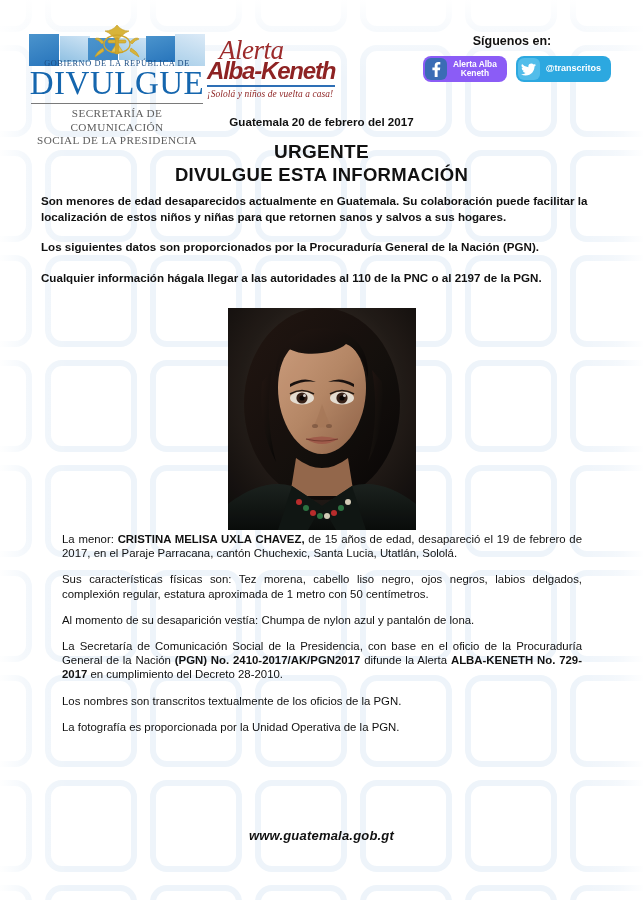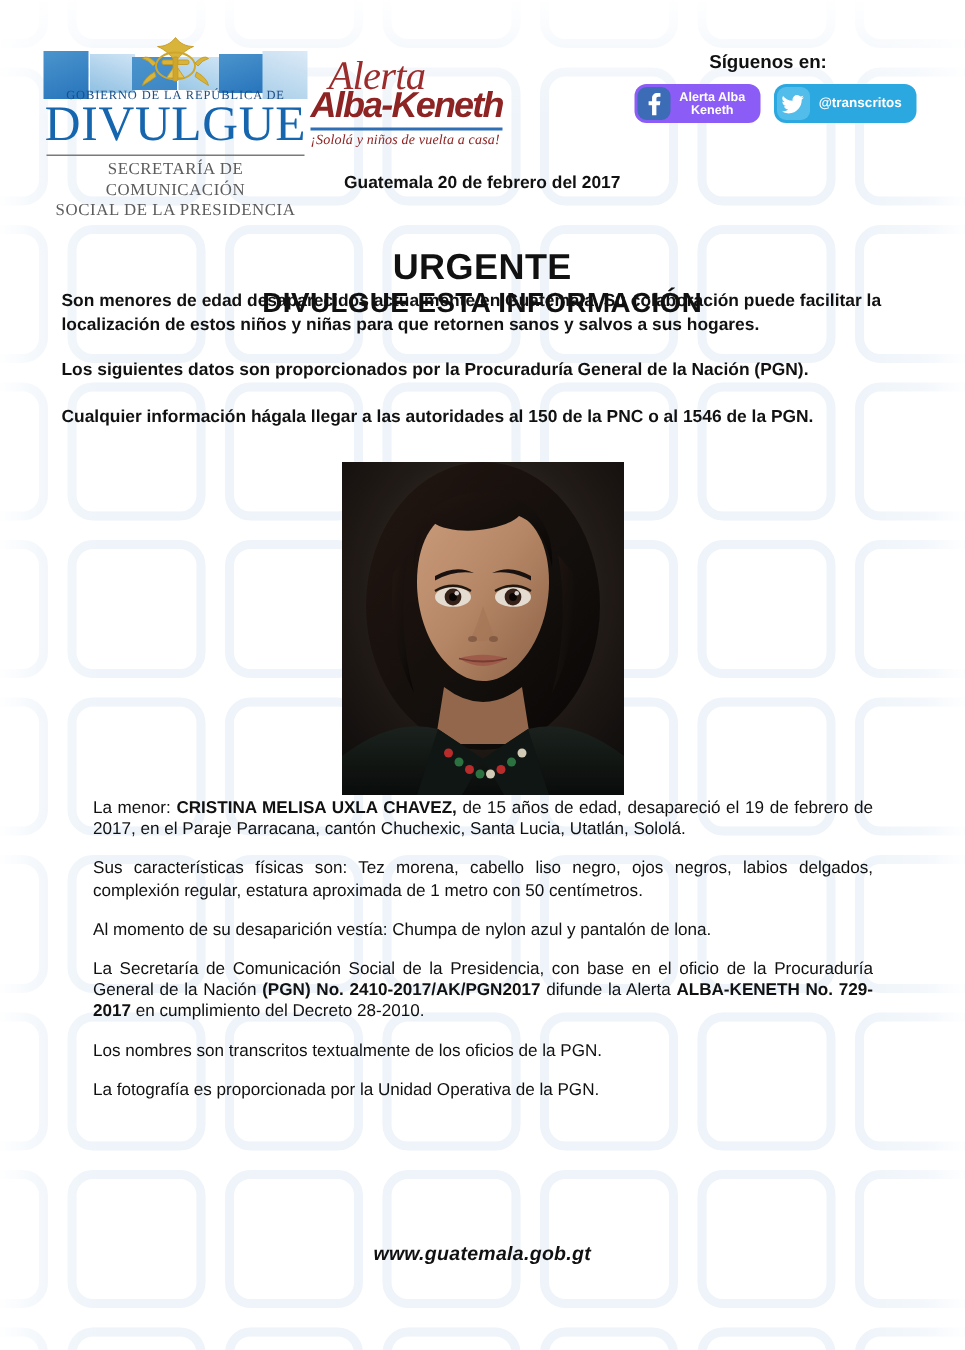--- a/index.html
+++ b/index.html
@@ -237,25 +237,24 @@
     color: #111;
   }
   .headline {
     position: absolute;
     left: 0; top: 140px;
     width: 643px;
     text-align: center;
     color: #111;
   }
   .headline .l1 {
-    font-size: 24px;
+    font-size: 19px;
     font-weight: bold;
     line-height: 23px;
     letter-spacing: 0.3px;
-    margin-top: 27px;
   }
   .headline .l2 {
     font-size: 18.5px;
     font-weight: bold;
     line-height: 23px;
     letter-spacing: 0.3px;
   }
 
   
   .intro {
@@ -462,21 +461,21 @@
     <div class="date-line">Guatemala 20 de febrero del 2017</div>
 
     <div class="headline">
       <div class="l1">URGENTE</div>
       <div class="l2">DIVULGUE ESTA INFORMACIÓN</div>
     </div>
 
     <div class="intro">
       <p>Son menores de edad desaparecidos actualmente en Guatemala. Su colaboración puede facilitar la localización de estos niños y niñas para que retornen sanos y salvos a sus hogares.</p>
       <p>Los siguientes datos son proporcionados por la Procuraduría General de la Nación (PGN).</p>
-      <p>Cualquier información hágala llegar a las autoridades al 150 de la PNC o al 1546 de la PGN.</p>
+      <p>Cualquier información hágala llegar a las autoridades al 110 de la PNC o al 2197 de la PGN.</p>
     </div>
 
     <div class="photo">
       <svg width="188" height="222" viewBox="0 0 188 222">
         <defs>
           <radialGradient id="bg" cx="50%" cy="38%" r="78%">
             <stop offset="0%" stop-color="#4a3e36"></stop>
             <stop offset="55%" stop-color="#241d19"></stop>
             <stop offset="100%" stop-color="#0d0b0a"></stop>
           </radialGradient>

